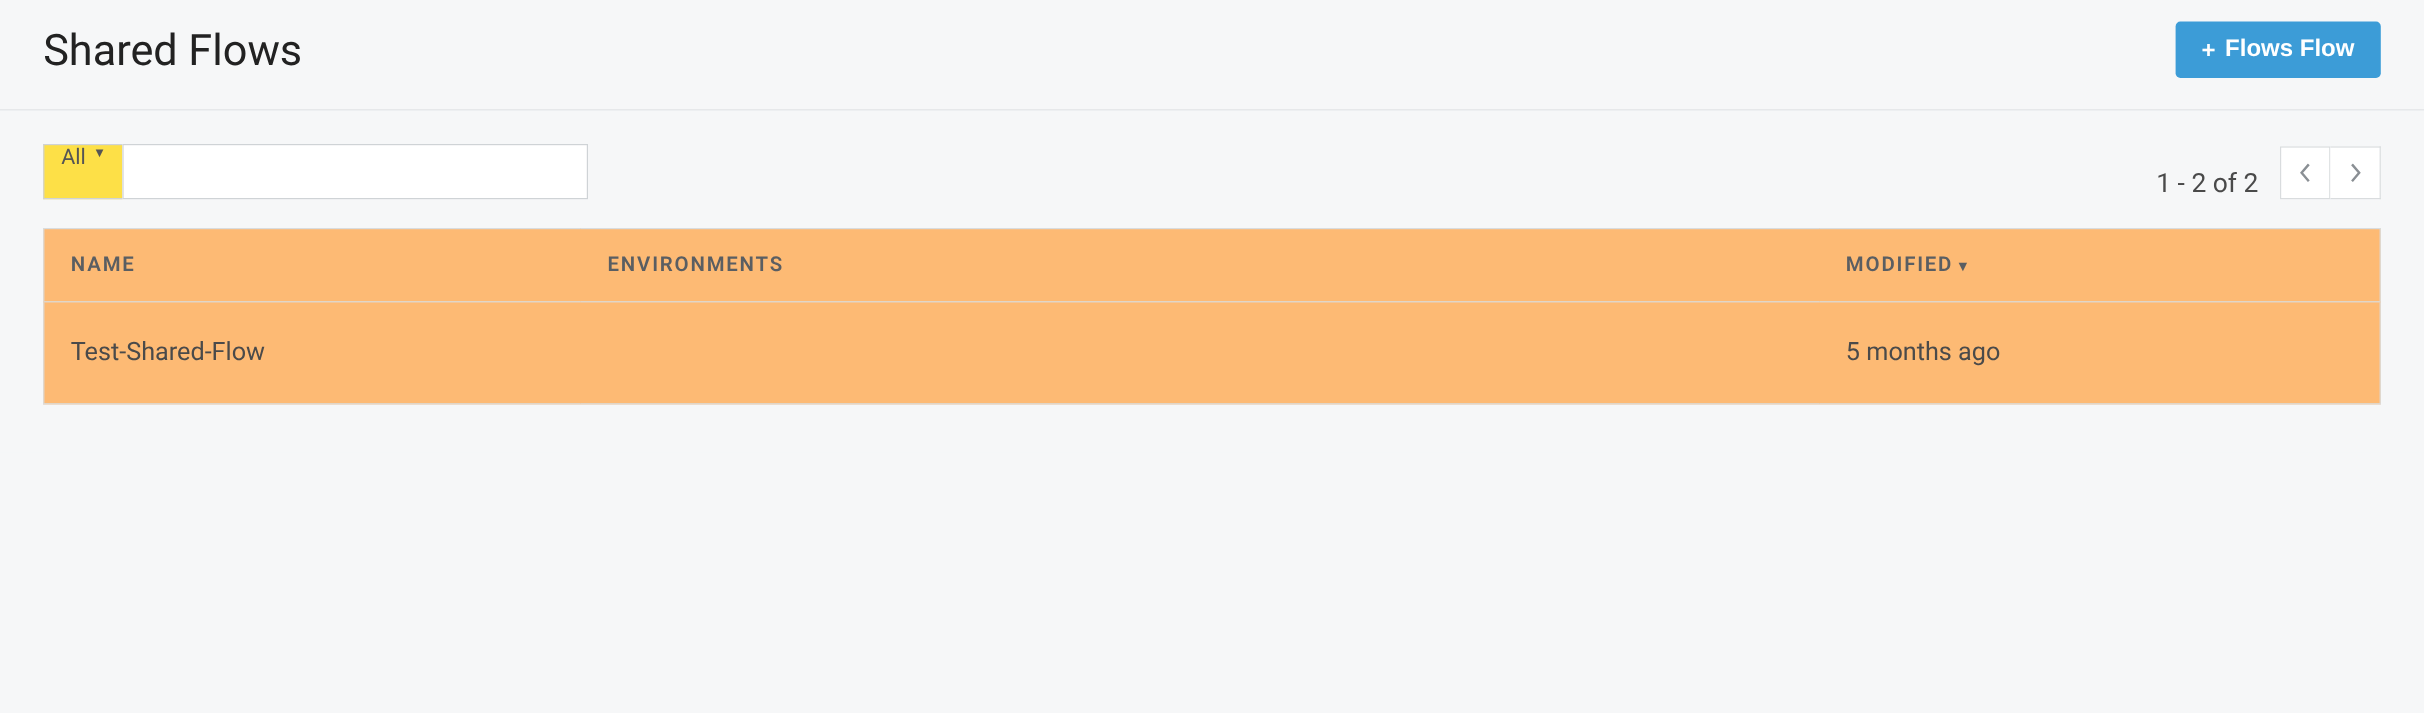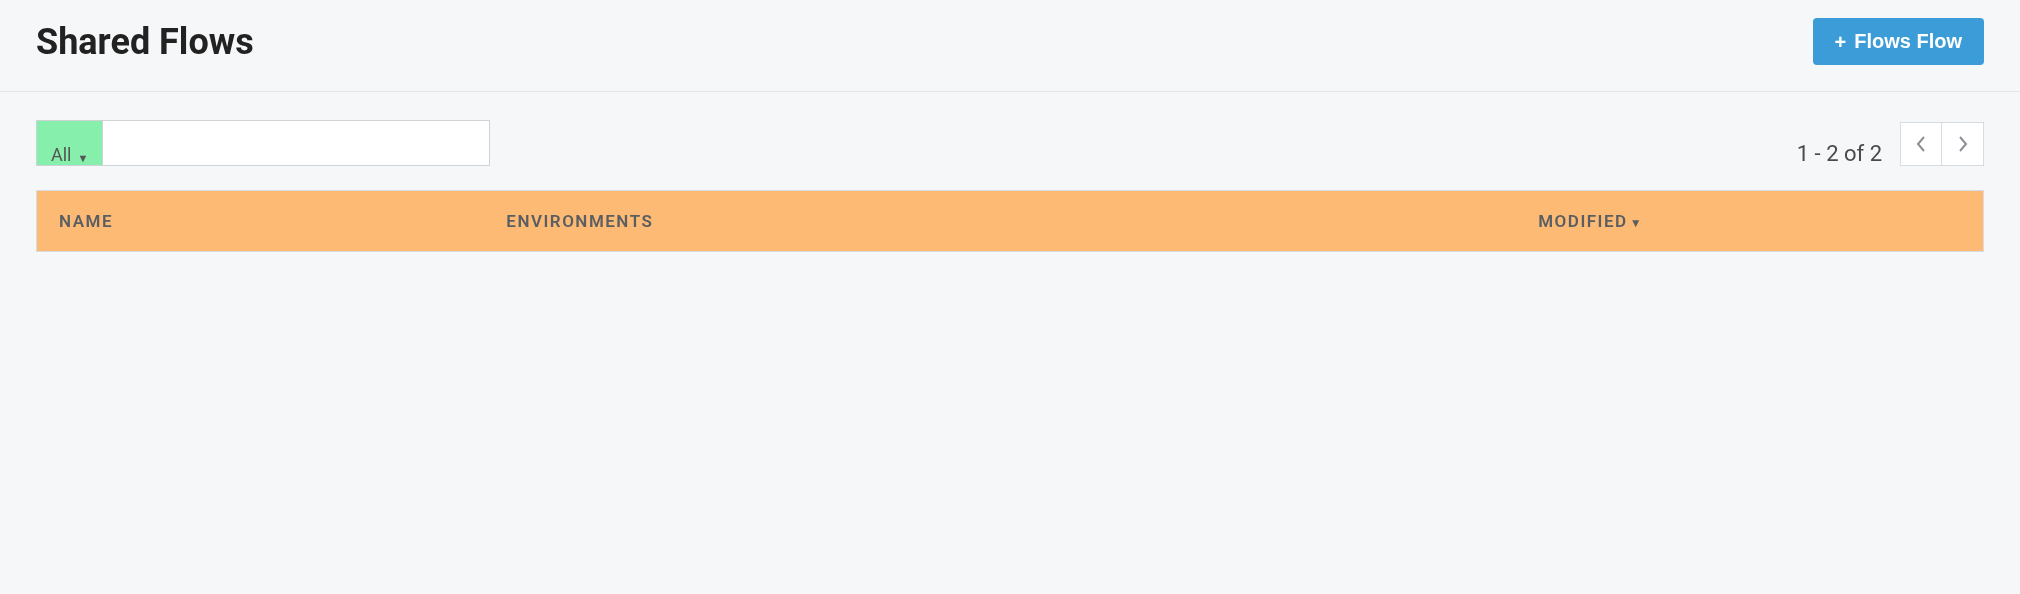--- a/index.html
+++ b/index.html
@@ -15,21 +15,21 @@
   }
   .header-bar {
     display: flex;
     align-items: center;
     justify-content: space-between;
     padding: 18px 36px 26px 36px;
     border-bottom: 1px solid #e2e4e6;
   }
   .page-title {
     font-size: 36px;
-    font-weight: 700;
+    font-weight: 400;
     color: #222;
     margin: 0;
   }
   .btn-primary {
     background: #3c9cd7;
     color: #fff;
     border: none;
     border-radius: 4px;
     padding: 12px 22px;
     font-size: 20px;
@@ -53,28 +53,28 @@
     display: flex;
     align-items: stretch;
     justify-content: space-between;
     margin-bottom: 24px;
   }
   .toolbar-left {
     display: flex;
     align-items: stretch;
   }
   .filter-select {
-    background: #86efac;
+    background: #fde047;
     border: 1px solid #cfd3d6;
     border-right: none;
     padding: 0 14px;
     font-size: 18px;
     color: #555;
     display: flex;
-    align-items: flex-end;
+    align-items: flex-start;
     gap: 6px;
     cursor: pointer;
     height: 46px;
   }
   .filter-caret {
     font-size: 11px;
     color: #555;
   }
   .search-input {
     border: 1px solid #cfd3d6;
@@ -191,17 +191,22 @@
           </th>
           <th class="col-env th-sortable">
             <span>ENVIRONMENTS</span>
           </th>
           <th class="col-mod th-sortable">
             <span>MODIFIED</span><span class="sort-caret">▼</span>
           </th>
         </tr>
       </thead>
       <tbody>
+        <tr>
+          <td>Test-Shared-Flow</td>
+          <td></td>
+          <td>5 months ago</td>
+        </tr>
       </tbody>
     </table>
 
   </div>
 </div>
 
 </body></html>

